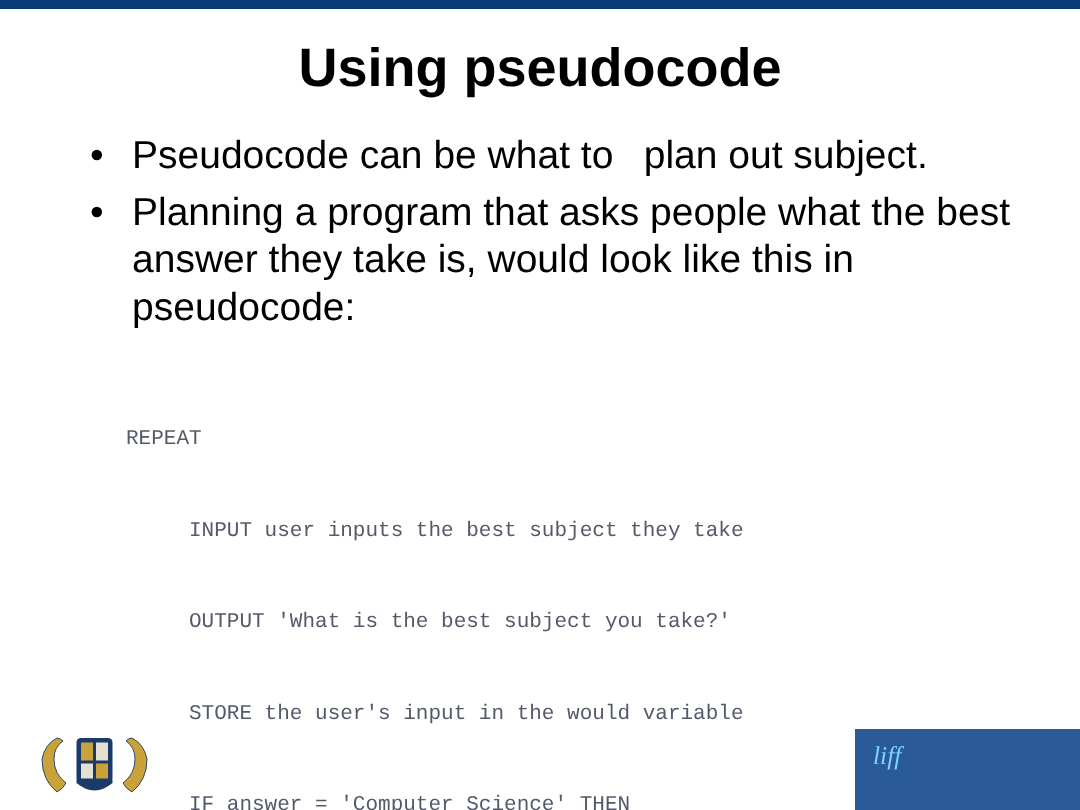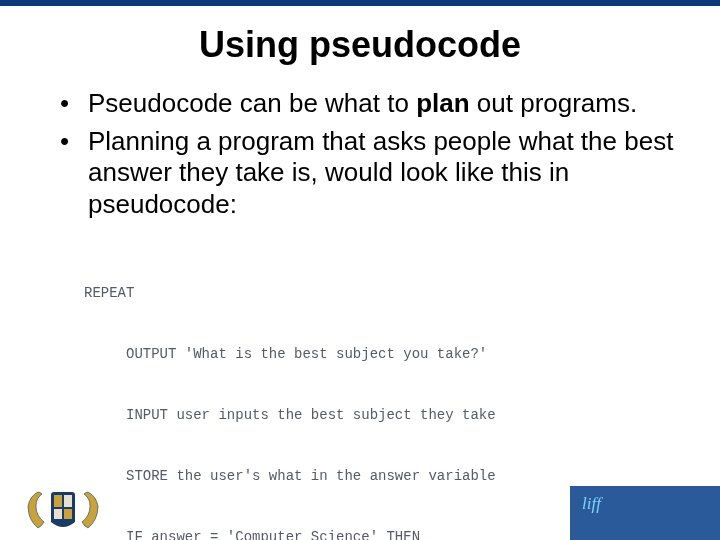--- a/index.html
+++ b/index.html
@@ -36,21 +36,21 @@
     color: #000;
     line-height: 1.22;
     margin-bottom: 6px;
   }
   .bullet .dot {
     width: 28px;
     flex-shrink: 0;
     font-size: 26px;
     line-height: 1.22;
   }
-  .bold { font-weight: bold; }
+  .bold { font-weight: normal; margin-left: 13px; }
   .code-block {
     margin: 22px 0 0 84px;
     font-family: "Courier New", Courier, monospace;
     font-size: 14px;
     line-height: 1.45;
     color: #555a6a;
     white-space: pre;
   }
   .code-line { display: block; }
   .crest {
@@ -82,36 +82,36 @@
 <body>
 
 <div class="slide">
 
   <h1 class="title">Using pseudocode</h1>
 
   <div class="bullets">
     <div class="bullet">
       <span class="dot">•</span>
       <span>
-        <span>Pseudocode can be what to </span><span class="bold">plan</span><span> out programs.</span>
+        <span>Pseudocode can be what to </span><span class="bold">plan</span><span> out subject.</span>
       </span>
     </div>
     <div class="bullet">
       <span class="dot">•</span>
       <span>
         <span>Planning a program that asks people what the best answer they take is, would look like this in pseudocode:</span><span class="bold"></span><span></span>
       </span>
     </div>
   </div>
 
   <div class="code-block">
     <span class="code-line">REPEAT</span>
+    <span class="code-line">     INPUT user inputs the best subject they take</span>
     <span class="code-line">     OUTPUT 'What is the best subject you take?'</span>
-    <span class="code-line">     INPUT user inputs the best subject they take</span>
-    <span class="code-line">     STORE the user's what in the answer variable</span>
+    <span class="code-line">     STORE the user's input in the would variable</span>
     <span class="code-line">     IF answer = 'Computer Science' THEN</span>
     
     
     
     
   </div>
 
   <div class="crest">
     <svg viewBox="0 0 90 56">
       <g fill="#c9a23a" stroke="#1a3a6a" stroke-width="0.6">

